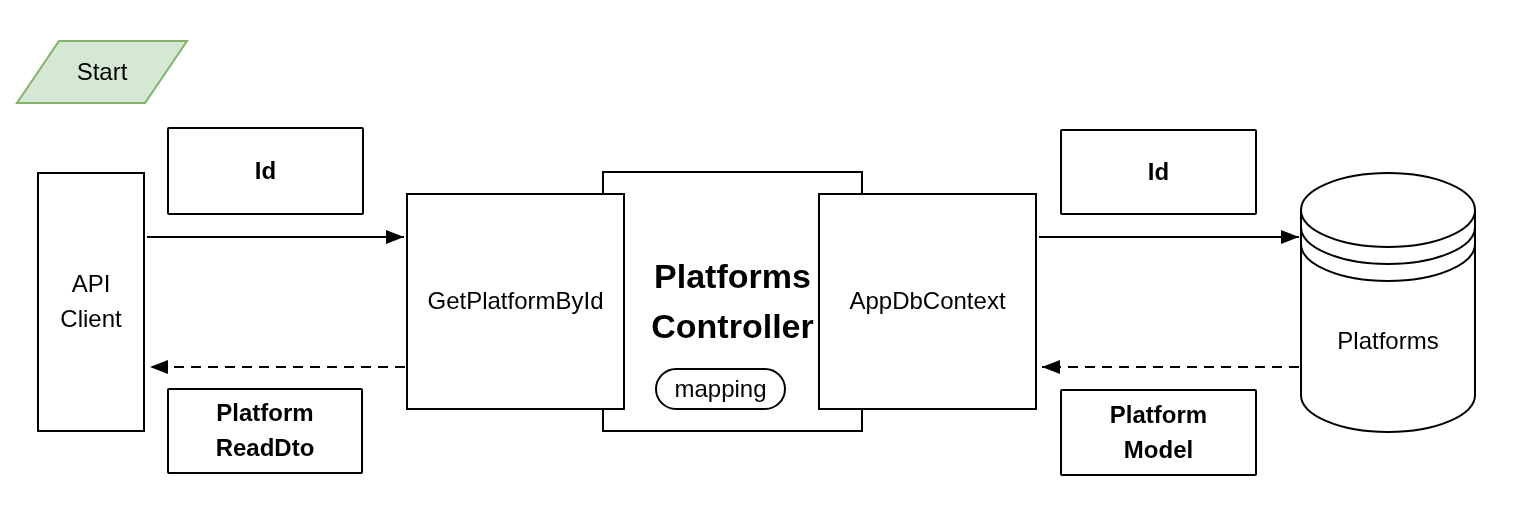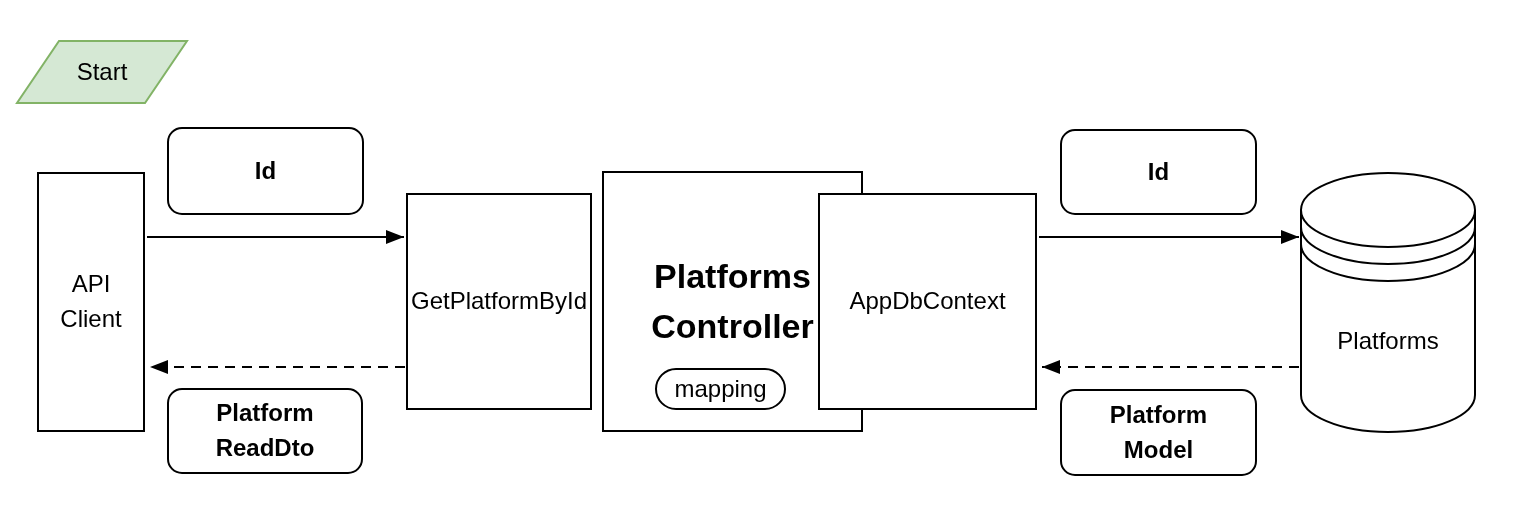--- a/index.html
+++ b/index.html
@@ -6,30 +6,30 @@
   .canvas{
     position:relative;width:1525px;height:520px;background:#ffffff;
     font-family:"Liberation Sans",sans-serif;color:#000;overflow:hidden;
   }
   .layer{position:absolute;left:0;top:0;}
   .node{
     position:absolute;box-sizing:border-box;background:#ffffff;
     border:2px solid #000000;display:flex;align-items:center;justify-content:center;
     text-align:center;font-size:24px;line-height:1.45;
   }
-  .rounded{border-radius:15px;}
+  .rounded{border-radius:2px;}
   .bold{font-weight:bold;}
   .label{white-space:pre-line;}
   .floating-label{
     position:absolute;display:flex;align-items:center;justify-content:center;
     text-align:left;font-size:24px;
   }
   #node-api-client{left:37px;top:172px;width:108px;height:260px;}
   #node-id-left{left:167px;top:127px;width:197px;height:88px;}
-  #node-get-platform{left:406px;top:193px;width:186px;height:217px;}
+  #node-get-platform{left:406px;top:193px;width:219px;height:217px;}
   #node-controller{left:602px;top:171px;width:261px;height:261px;font-size:34px;}
   #node-mapping{left:655px;top:368px;width:131px;height:42px;border-radius:21px;}
   #node-app-db{left:818px;top:193px;width:219px;height:217px;}
   #node-id-right{left:1060px;top:129px;width:197px;height:86px;}
   #node-read-dto{left:167px;top:388px;width:196px;height:86px;}
   #node-model{left:1060px;top:389px;width:197px;height:87px;}
   #label-start{left:17px;top:41px;width:170px;height:62px;}
   #label-postgres{left:1301px;top:321px;width:174px;height:40px;}
 </style>
 </head>

